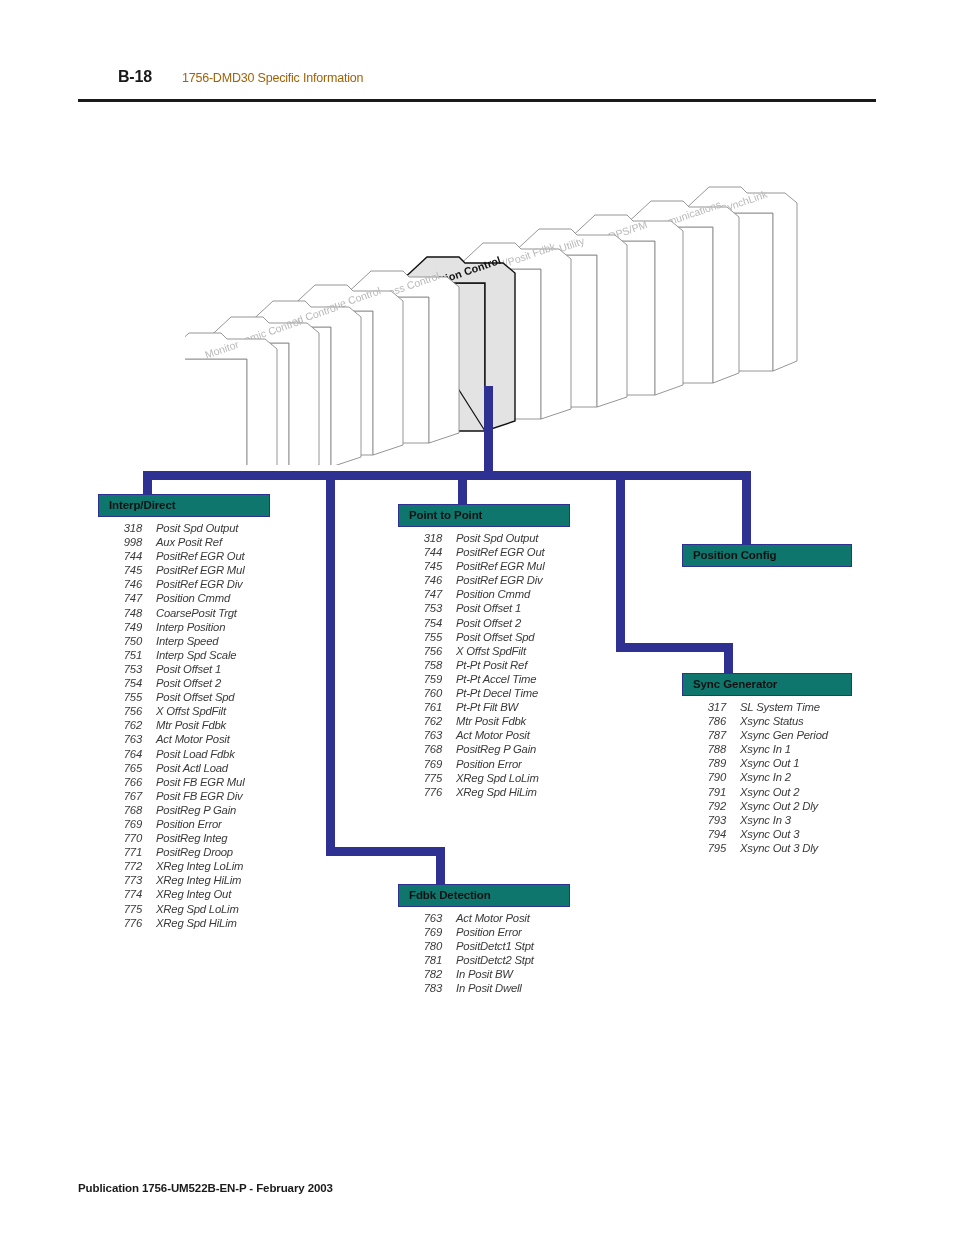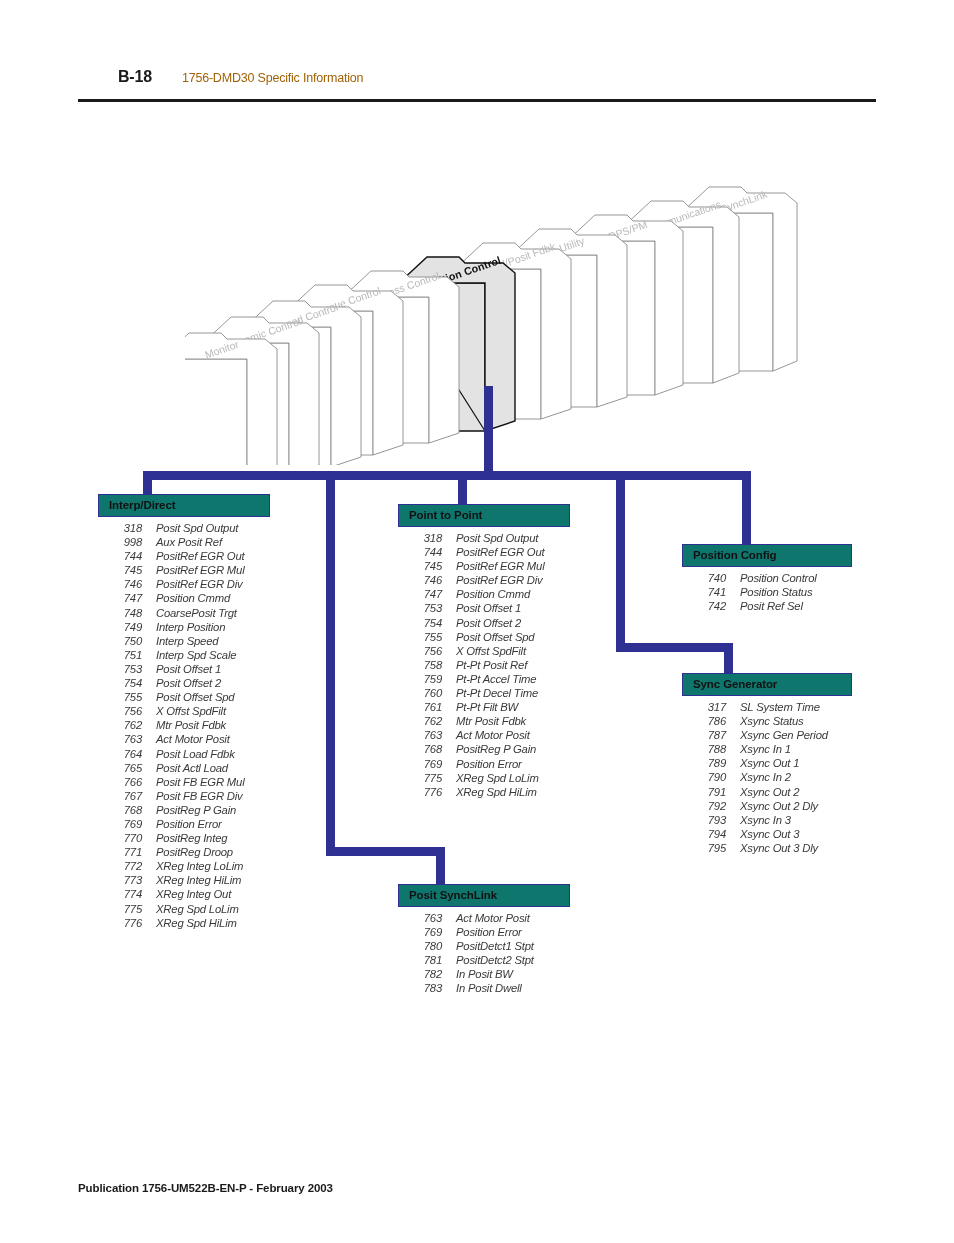--- a/index.html
+++ b/index.html
@@ -360,21 +360,21 @@
         <span class="pname">XReg Spd LoLim</span>
       </li>
       <li>
         <span class="pnum">776</span>
         <span class="pname">XReg Spd HiLim</span>
       </li>
     </ul>
 </div>
 
 <div class="param-box" id="box-posdet">
-  <div class="box-title">Posit SynchLink</div>
+  <div class="box-title">Fdbk Detection</div>
   <ul class="box-list">
       <li>
         <span class="pnum">763</span>
         <span class="pname">Act Motor Posit</span>
       </li>
       <li>
         <span class="pnum">769</span>
         <span class="pname">Position Error</span>
       </li>
       <li>
@@ -391,34 +391,20 @@
       </li>
       <li>
         <span class="pnum">783</span>
         <span class="pname">In Posit Dwell</span>
       </li>
     </ul>
 </div>
 
 <div class="param-box" id="box-poscfg">
   <div class="box-title">Position Config</div>
-  <ul class="box-list">
-      <li>
-        <span class="pnum">740</span>
-        <span class="pname">Position Control</span>
-      </li>
-      <li>
-        <span class="pnum">741</span>
-        <span class="pname">Position Status</span>
-      </li>
-      <li>
-        <span class="pnum">742</span>
-        <span class="pname">Posit Ref Sel</span>
-      </li>
-    </ul>
 </div>
 
 <div class="param-box" id="box-syncgen">
   <div class="box-title">Sync Generator</div>
   <ul class="box-list">
       <li>
         <span class="pnum">317</span>
         <span class="pname">SL System Time</span>
       </li>
       <li>

